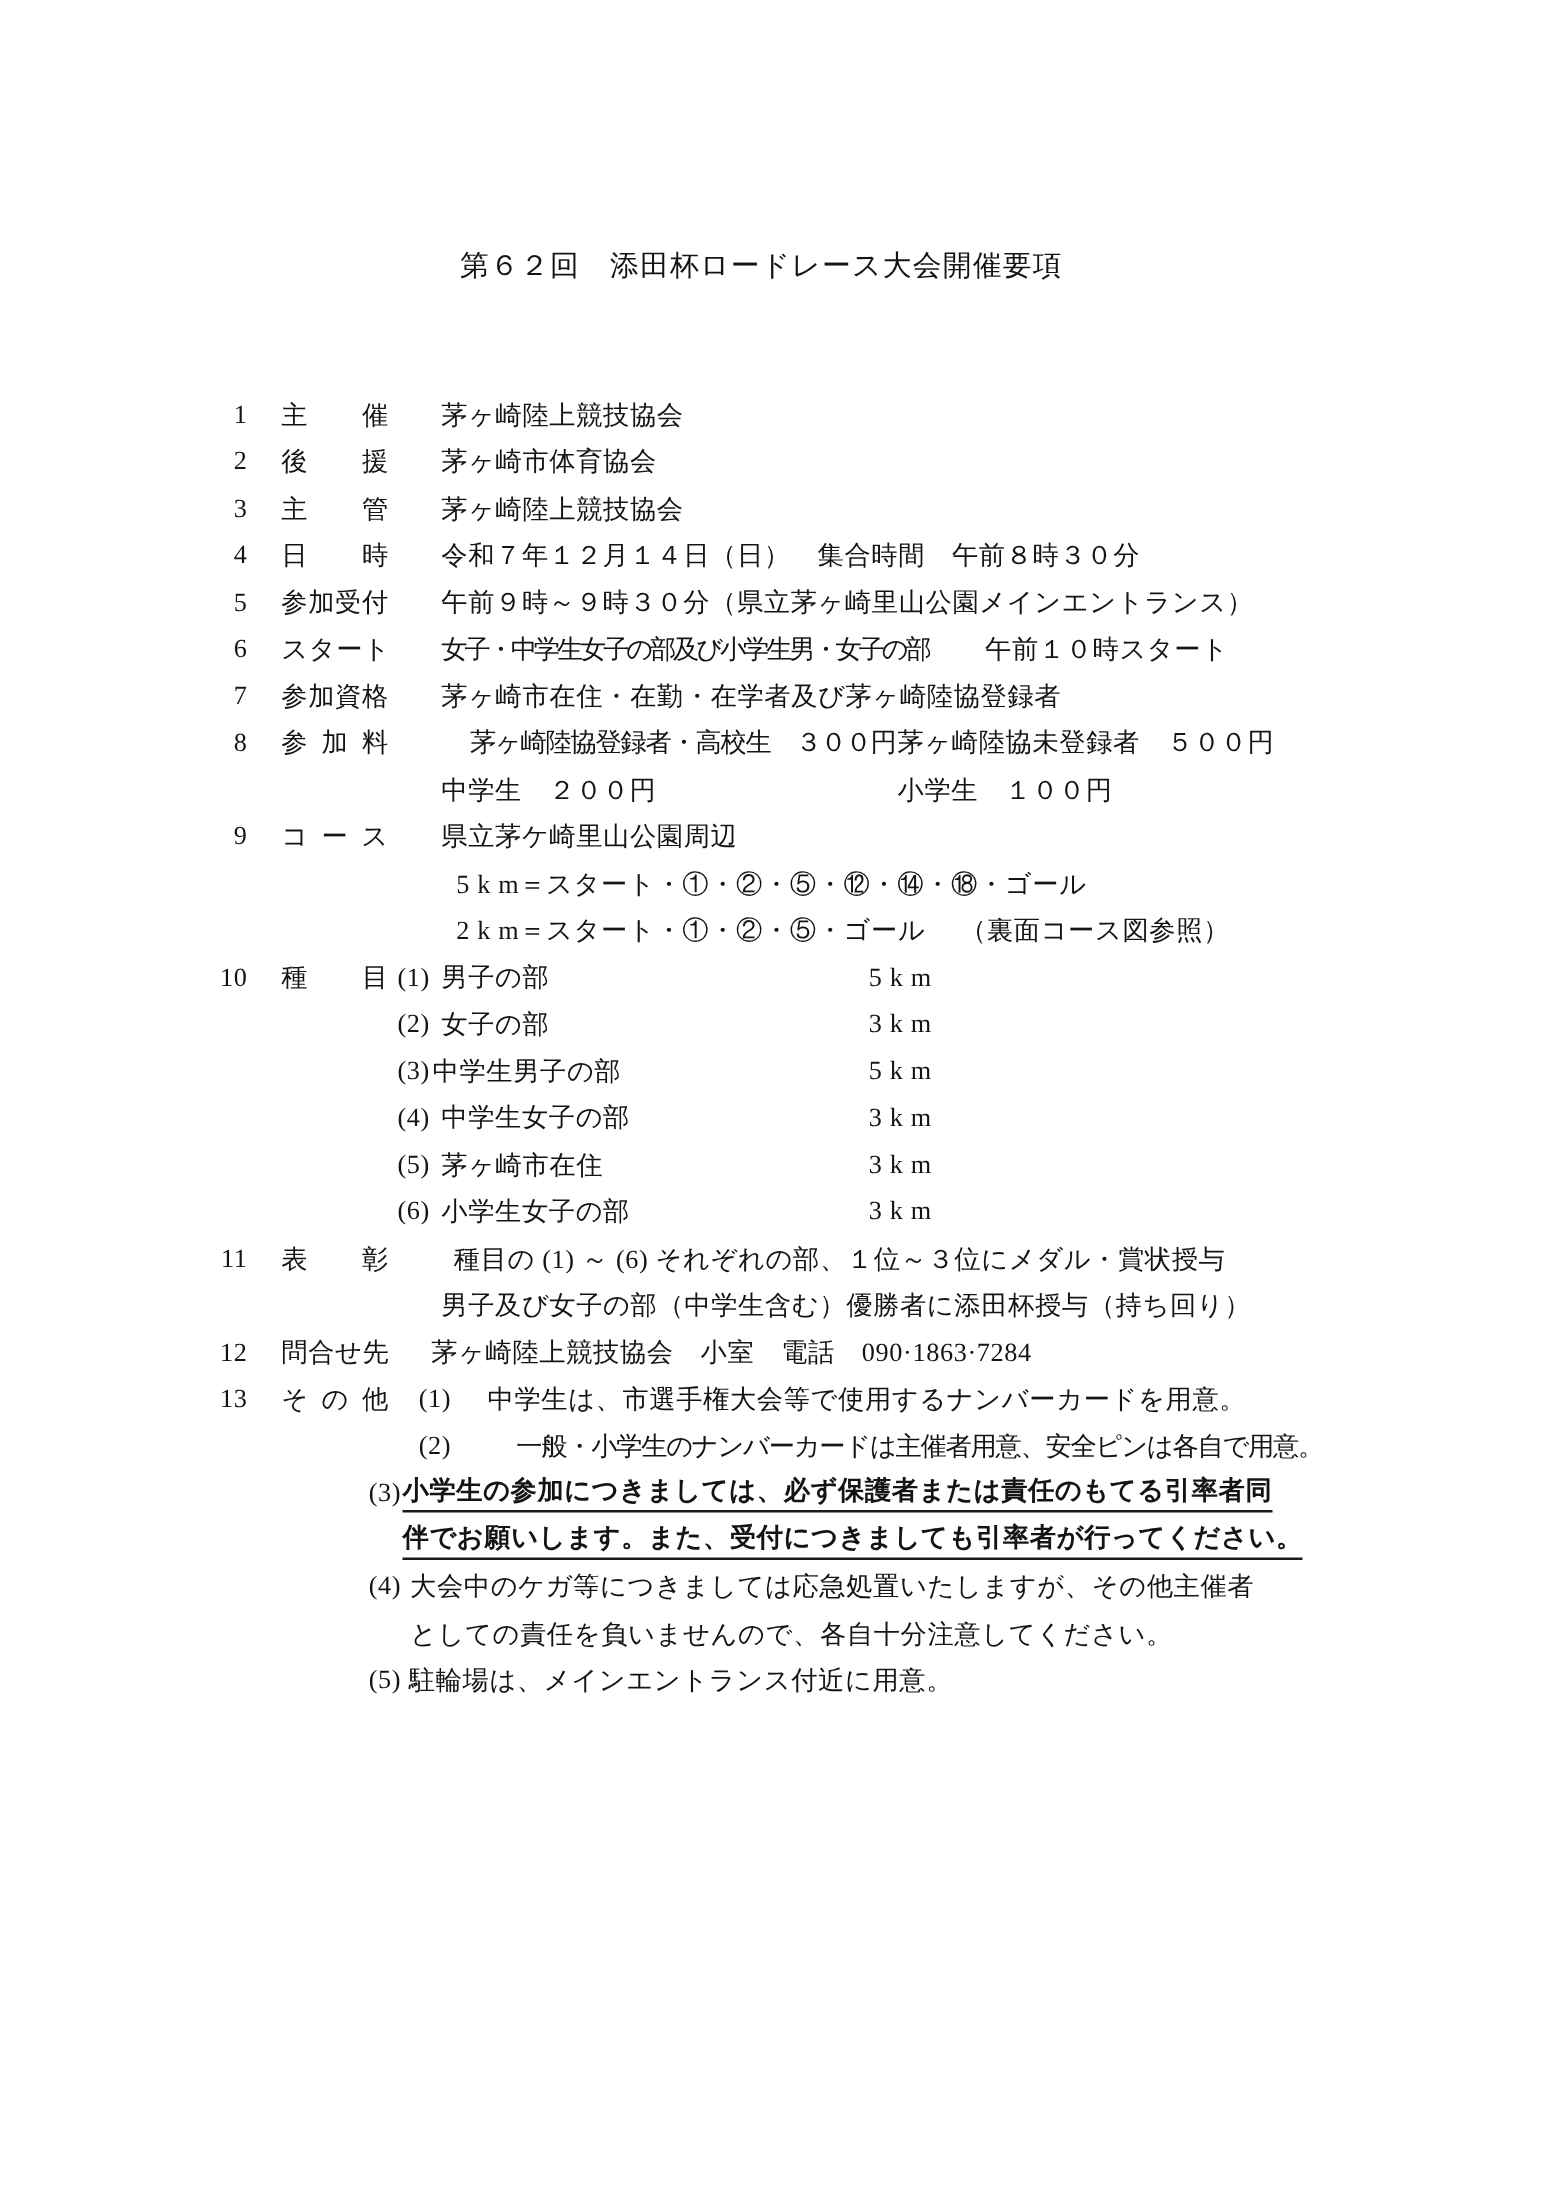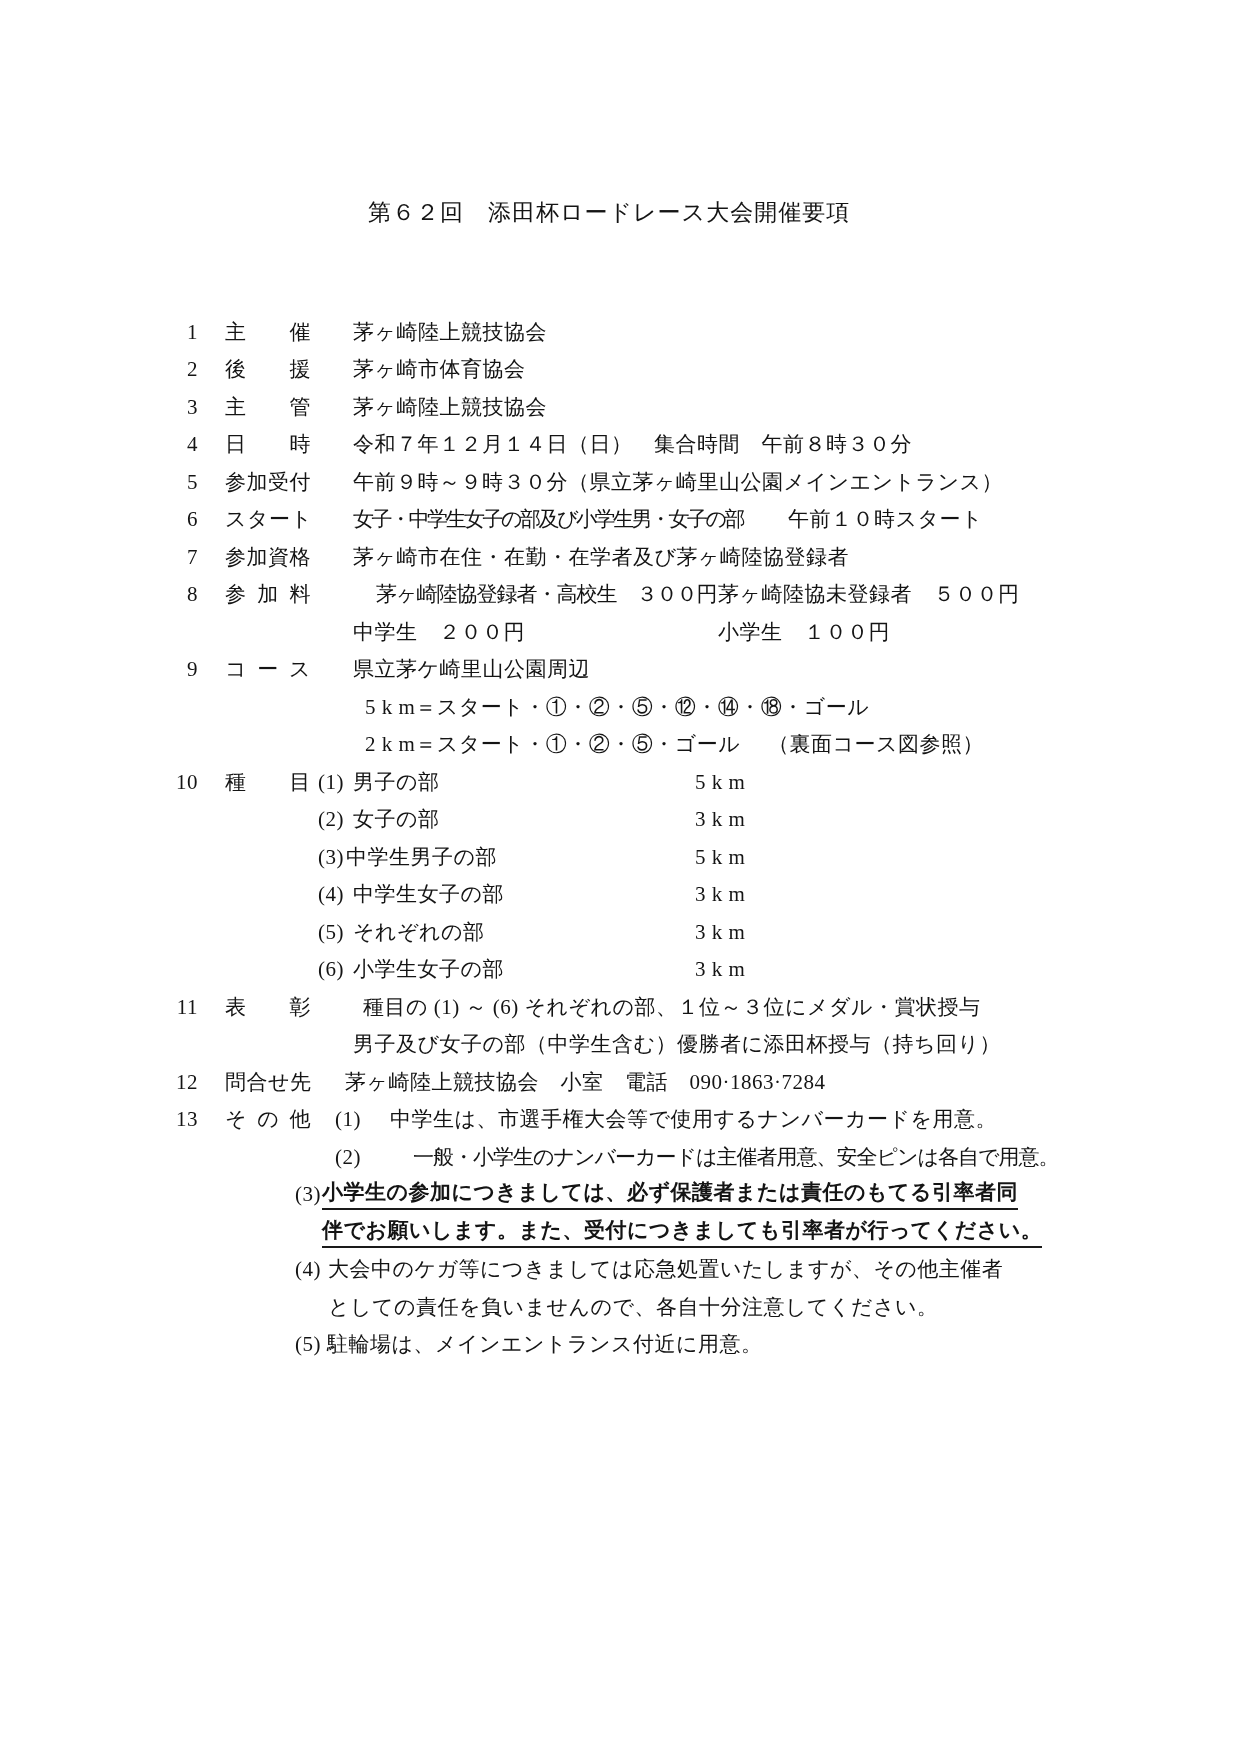--- a/index.html
+++ b/index.html
@@ -137,21 +137,21 @@
     </div>
 
     <div class="row">
       <span style="left:318px">(4)</span>
       <span style="left:353px">中学生女子の部</span>
       <span style="left:695px">3 k m</span>
     </div>
 
     <div class="row">
       <span style="left:318px">(5)</span>
-      <span style="left:353px">それぞれの部</span>
+      <span style="left:353px">茅ヶ崎市在住</span>
       <span style="left:695px">3 k m</span>
     </div>
 
     <div class="row">
       <span style="left:318px">(6)</span>
       <span style="left:353px">小学生女子の部</span>
       <span style="left:695px">3 k m</span>
     </div>
 
     <div class="row">

